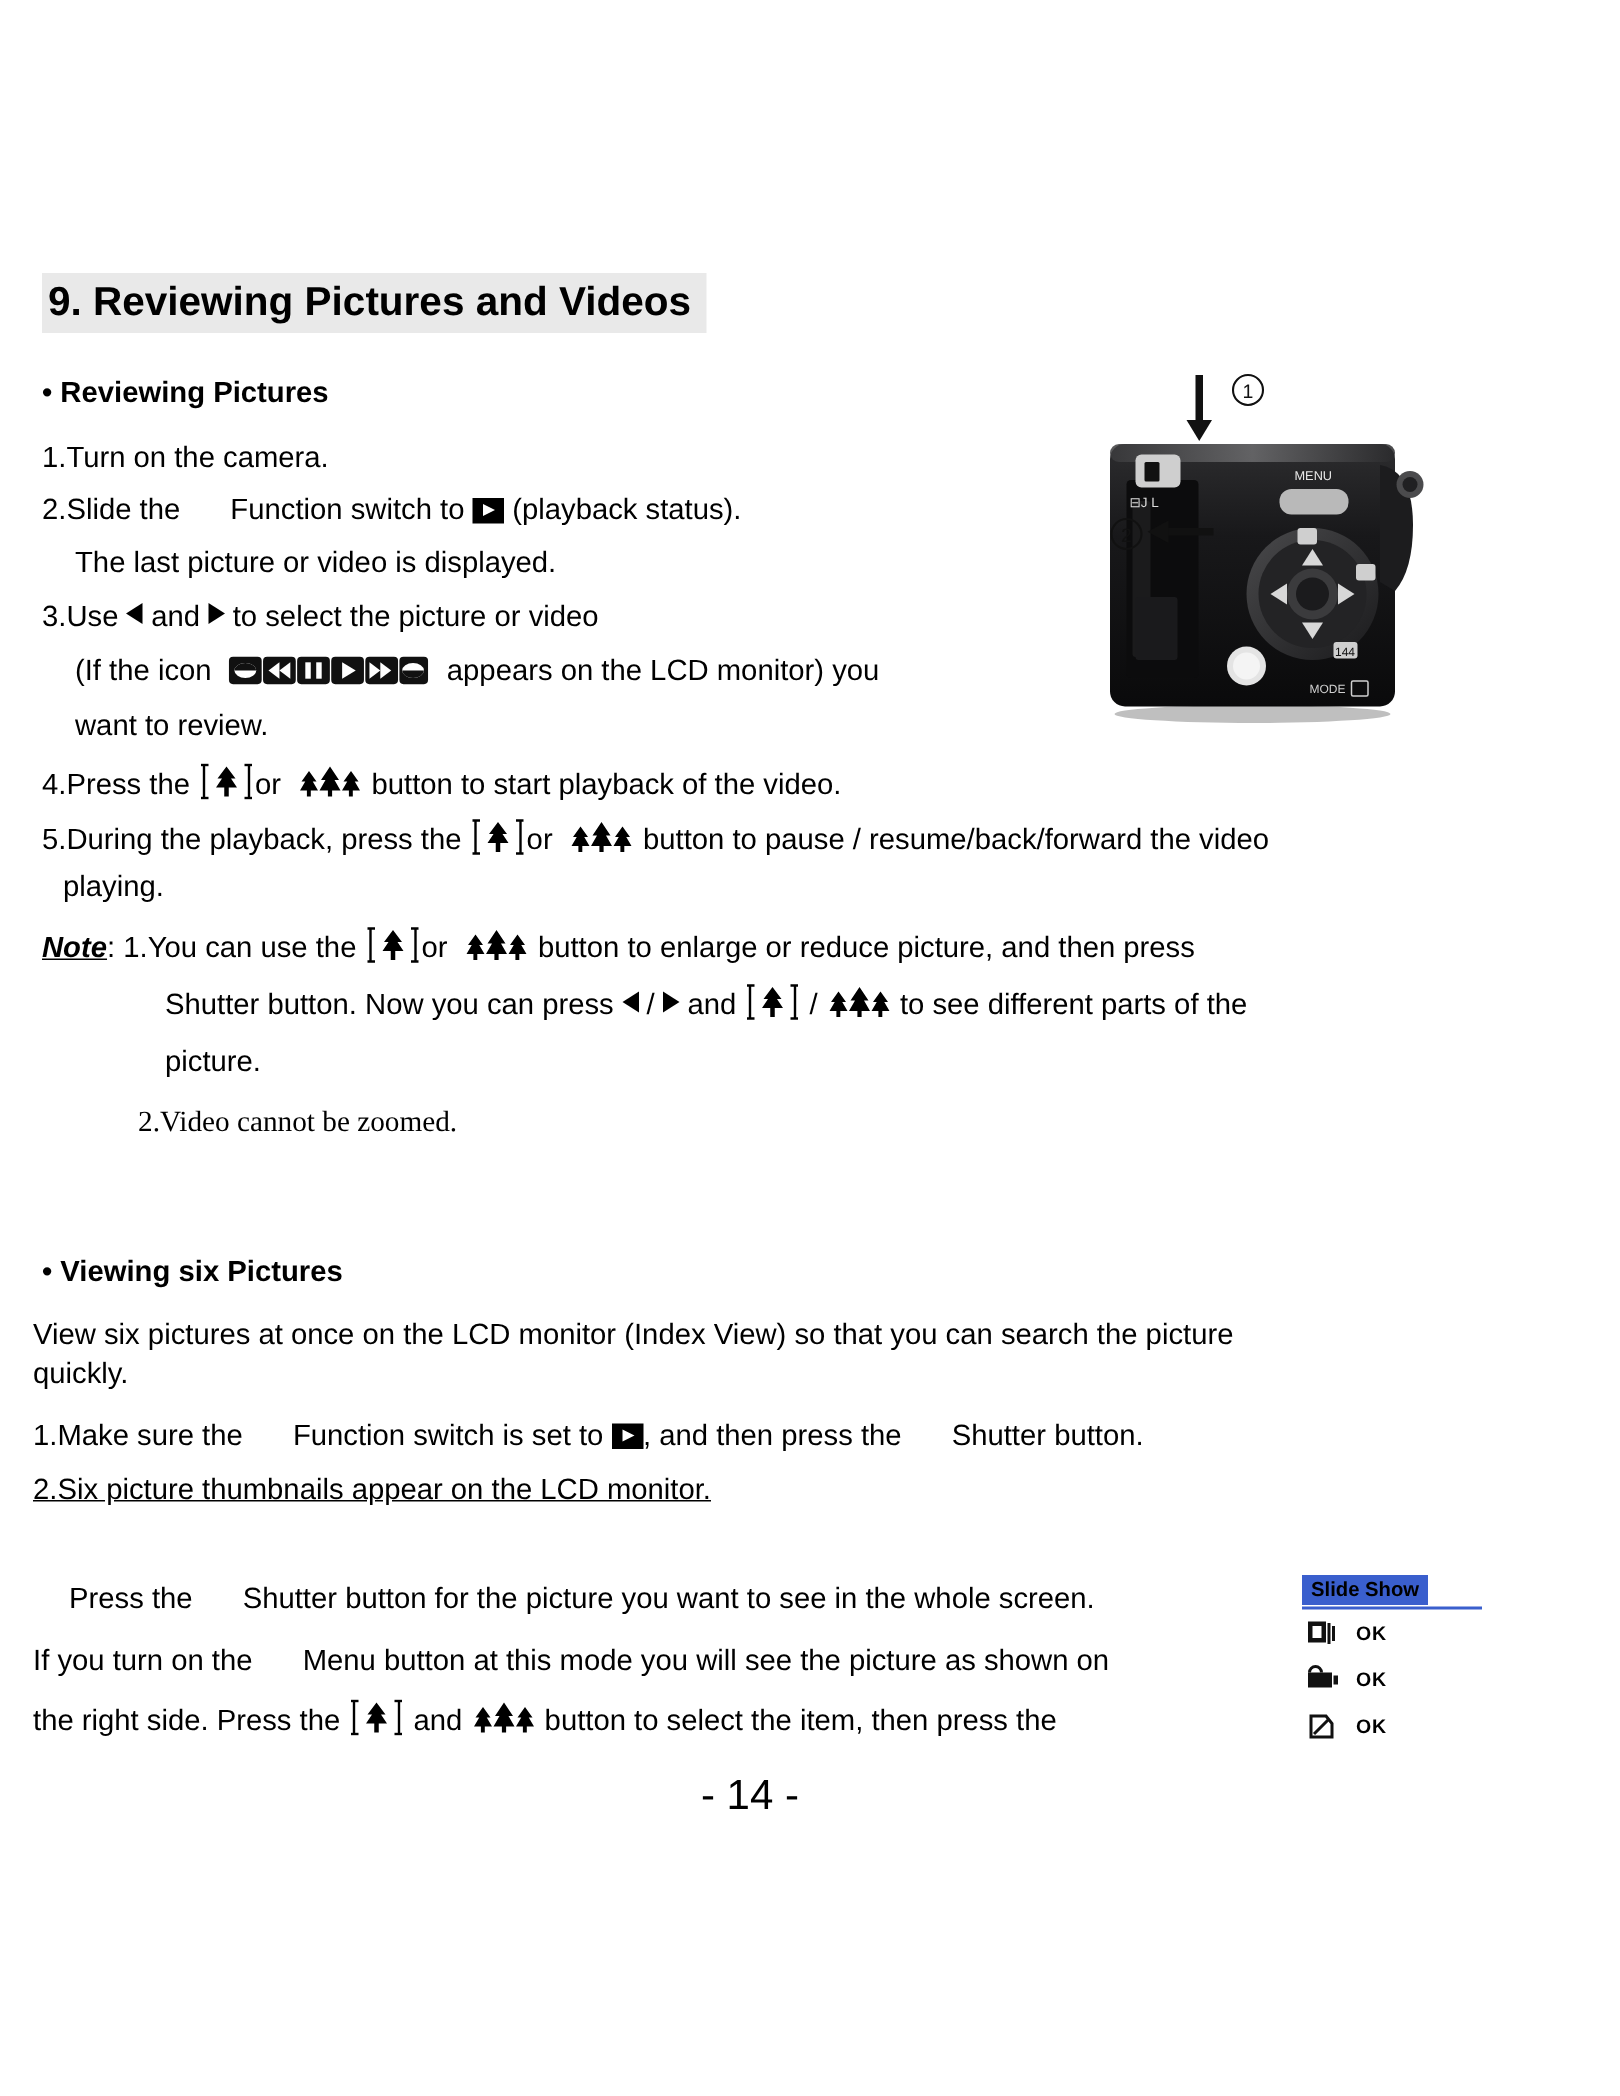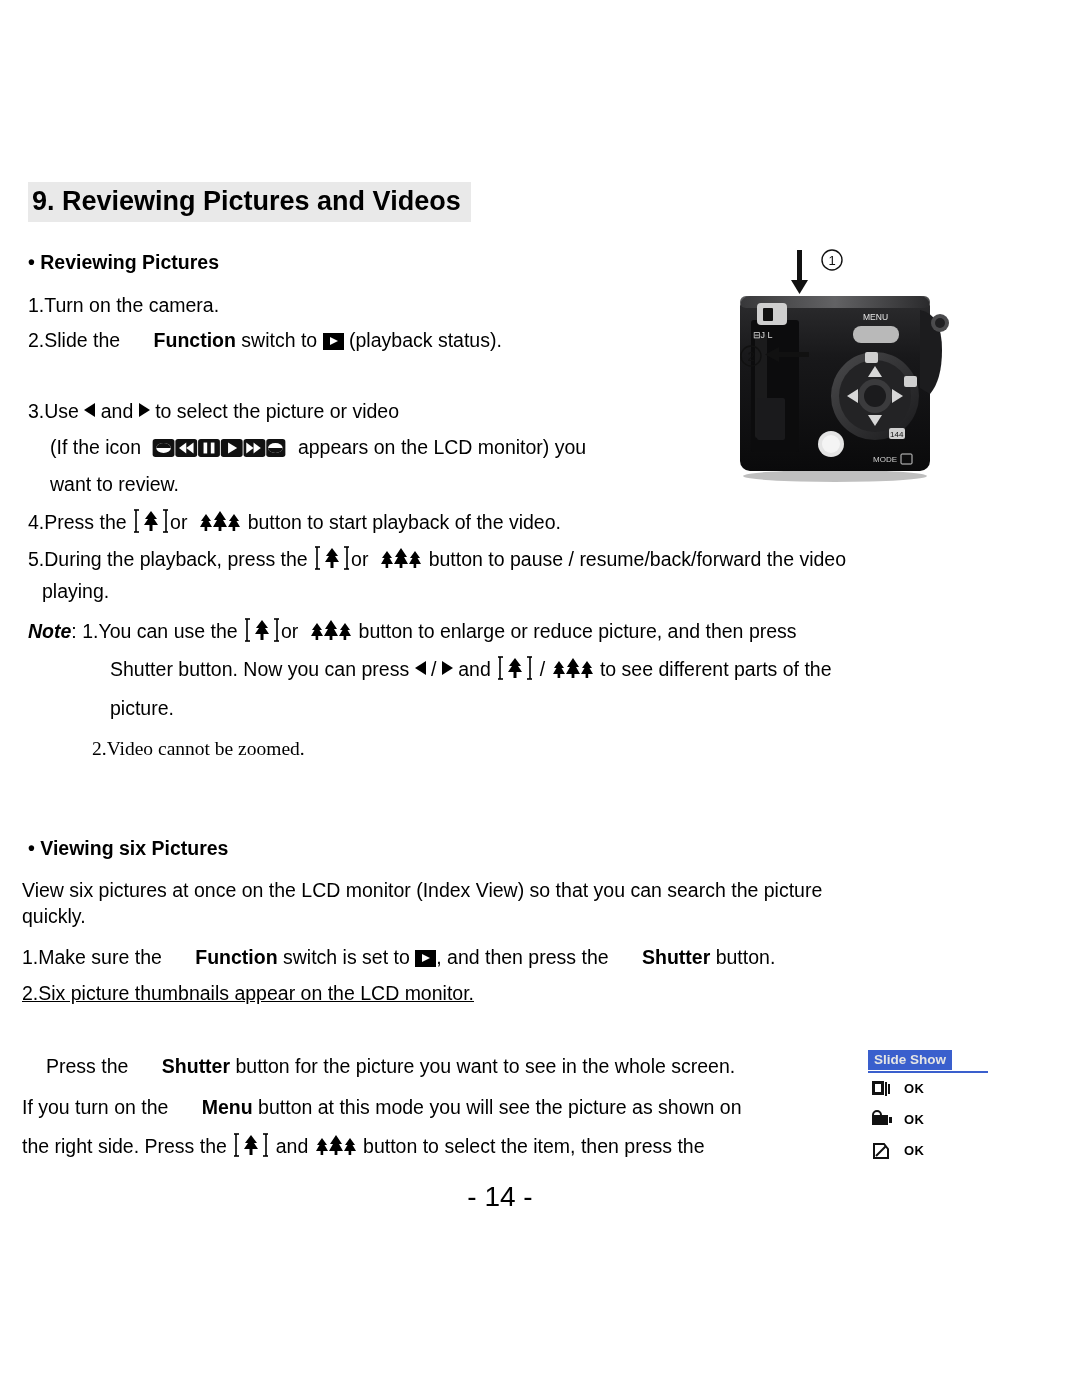--- a/index.html
+++ b/index.html
@@ -42,22 +42,22 @@
     white-space: nowrap;
   }
 
   .body-line {
     position: absolute;
     font-size: 19.5px;
     white-space: nowrap;
     line-height: 1.2;
   }
 
-  b { font-weight: bold; padding-left: 28px; }
-  i.noteword { font-style: italic; font-weight: bold; }
+  b { font-weight: normal; padding-left: 28px; }
+  i.noteword { font-style: italic; font-weight: bold; text-decoration: underline; }
   
   .play-box {
     display: inline-block;
     width: 21px;
     height: 17px;
     background: #000;
     position: relative;
     vertical-align: -3px;
   }
   .play-box::after {
@@ -130,21 +130,21 @@
 
   
   .menu-box {
     position: absolute;
     left: 868px;
     top: 1050px;
     width: 120px;
   }
   .menu-title {
     background: #3a5fcd;
-    color: #e5e5e5;
+    color: #000000;
     font-size: 13.5px;
     font-weight: bold;
     padding: 2px 6px 3px 6px;
     display: inline-block;
   }
   .menu-underline {
     border-bottom: 2px solid #3a5fcd;
     width: 120px;
     height: 0;
     margin-top: 1px;
@@ -184,20 +184,21 @@
 
   <div class="chapter-heading">9. Reviewing Pictures and Videos</div>
 
   <div class="section-title" style="left:28px; top:251px;">• Reviewing Pictures</div>
 
   <div class="body-line" style="left:28px; top:294px;">1.Turn on the camera.</div>
 
   <div class="body-line" style="left:28px; top:329px;">
     <span>2.Slide the </span><b>Function</b><span> switch to </span><span class="play-box"></span><span> (playback status).</span>
   </div>
+  <div class="body-line" style="left:50px; top:364px;">The last picture or video is displayed.</div>
 
   <div class="body-line" style="left:28px; top:400px;">
     <span>3.Use </span><span class="tri-left"></span><span> and </span><span class="tri-right"></span><span> to select the picture or video</span>
   </div>
 
   <div class="body-line" style="left:50px; top:436px;">
     <span></span><span>(If the icon </span><svg class="icon-strip" width="146" height="22" viewBox="0 0 146 22">
         <rect x="0" y="1" width="24" height="20" rx="3" fill="#111"></rect>
         <ellipse cx="12" cy="11" rx="8" ry="5.5" fill="#fff"></ellipse>
         <path d="M4 11 a8 5.5 0 0 1 16 0 z" fill="#111"></path>

